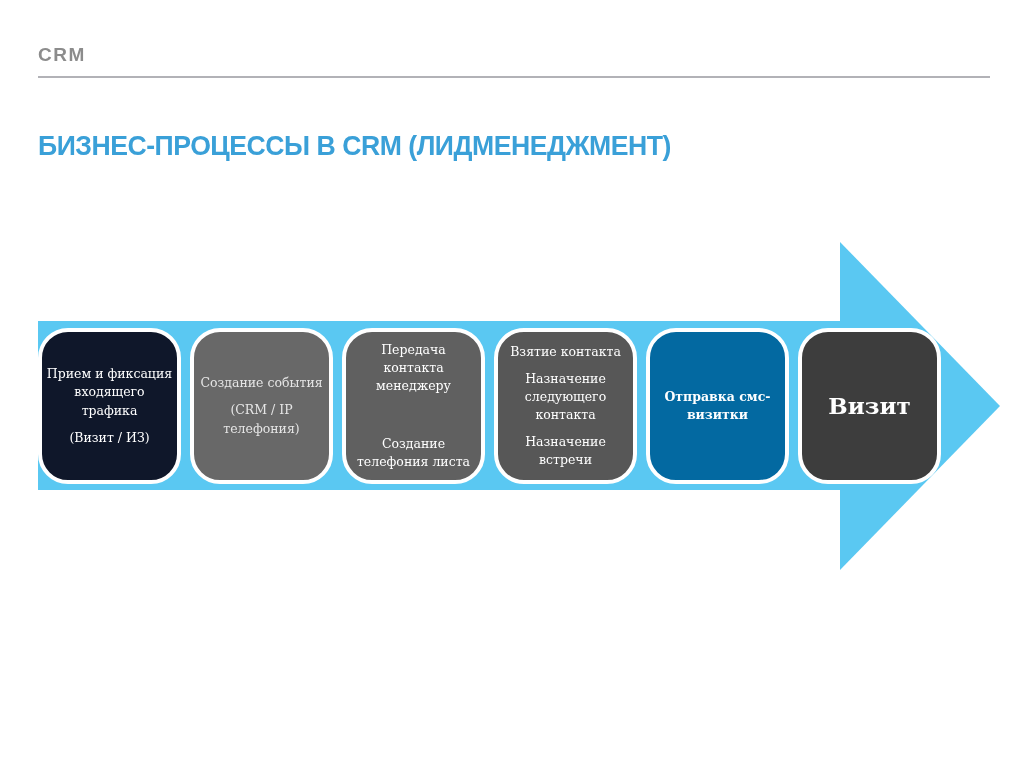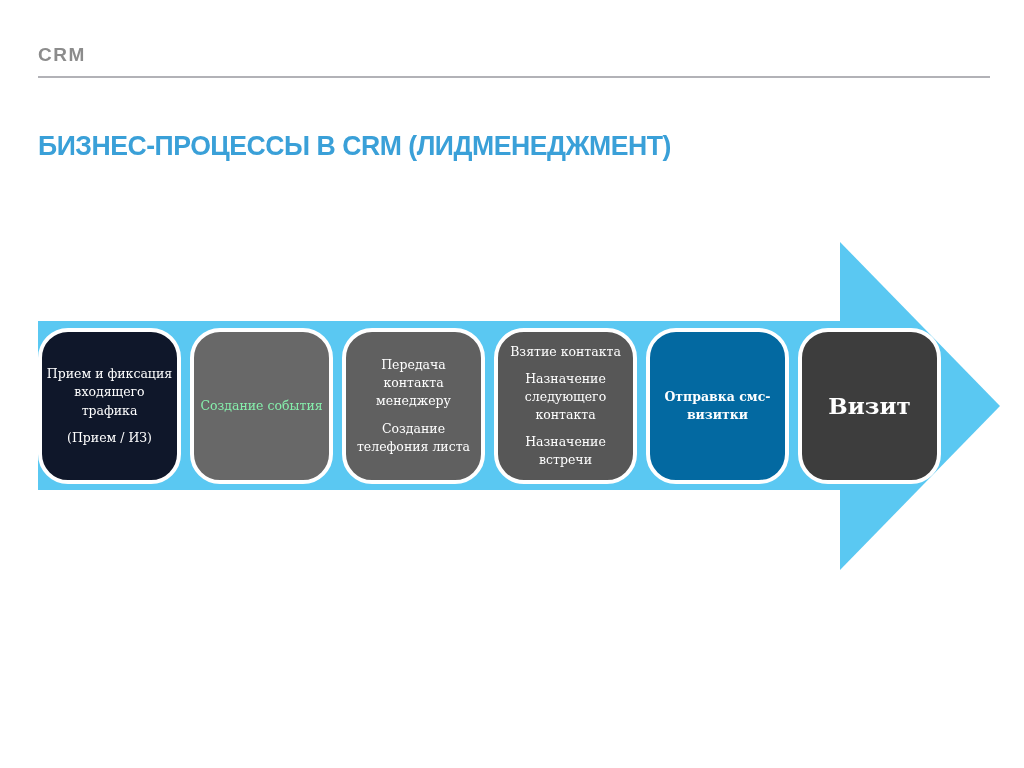--- a/index.html
+++ b/index.html
@@ -110,26 +110,27 @@
   <div class="header-divider" style="background: rgb(178, 178, 183);"></div>
 
   <div class="slide-title" style="color: rgb(58, 160, 216);">БИЗНЕС-ПРОЦЕССЫ В CRM (ЛИДМЕНЕДЖМЕНТ)</div>
 
   <div class="diagram">
     <div class="arrow-body" style="background: rgb(90, 200, 242);"></div>
     <div class="arrow-head" style="border-left-color: rgb(90, 200, 242);"></div>
     <div class="process-steps">
         <div class="step" style="left: 38px; background: #0f172a; border-color: rgb(255, 255, 255); color: rgb(255, 255, 255);">
           <div class="step-line">Прием и фиксация входящего трафика</div>
-          <div class="step-line">(Прием / ИЗ)</div>
+          <div class="step-line">(Визит / ИЗ)</div>
         </div>
-        <div class="step" style="left: 190px; background: rgb(104, 104, 104); border-color: rgb(255, 255, 255); color: #86efac;">
+        <div class="step" style="left: 190px; background: rgb(104, 104, 104); border-color: rgb(255, 255, 255); color: #e5e5e5;">
           <div class="step-line">Создание события</div>
+          <div class="step-line">(CRM / IP телефония)</div>
         </div>
-        <div class="step" style="left: 342px; background: rgb(96, 96, 96); border-color: rgb(255, 255, 255); color: rgb(255, 255, 255);">
+        <div class="step" style="left: 342px; background: rgb(96, 96, 96); border-color: rgb(255, 255, 255); color: rgb(255, 255, 255); justify-content: space-between;">
           <div class="step-line">Передача контакта менеджеру</div>
           <div class="step-line">Создание телефония листа</div>
         </div>
         <div class="step" style="left: 494px; background: rgb(87, 87, 87); border-color: rgb(255, 255, 255); color: rgb(255, 255, 255);">
           <div class="step-line">Взятие контакта</div>
           <div class="step-line">Назначение следующего контакта</div>
           <div class="step-line">Назначение встречи</div>
         </div>
         <div class="step bold" style="left: 646px; background: #0369a1; border-color: rgb(255, 255, 255); color: rgb(255, 255, 255);">
           <div class="step-line">Отправка смс-визитки</div>

